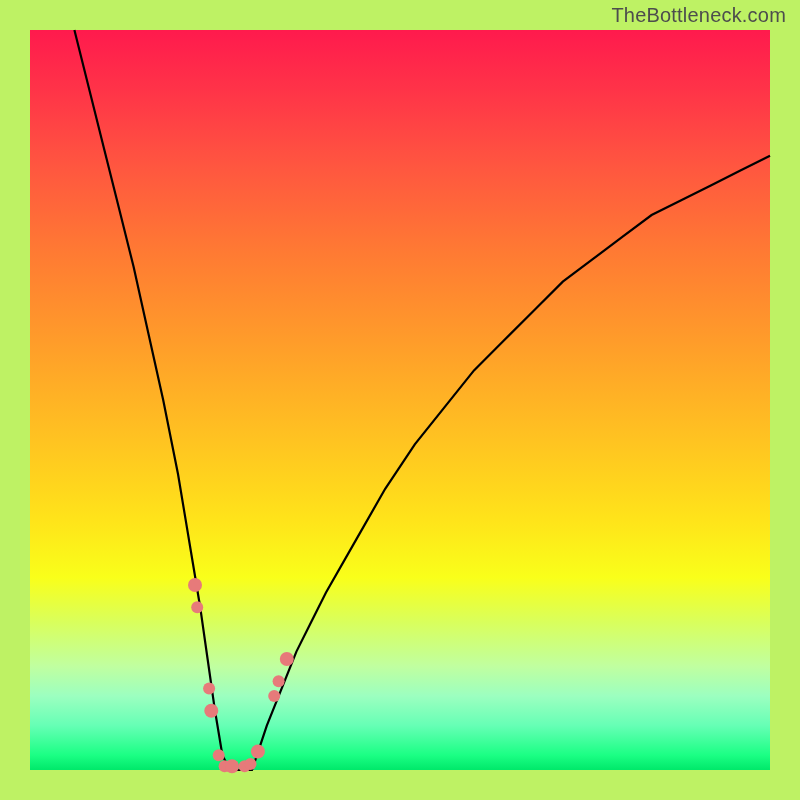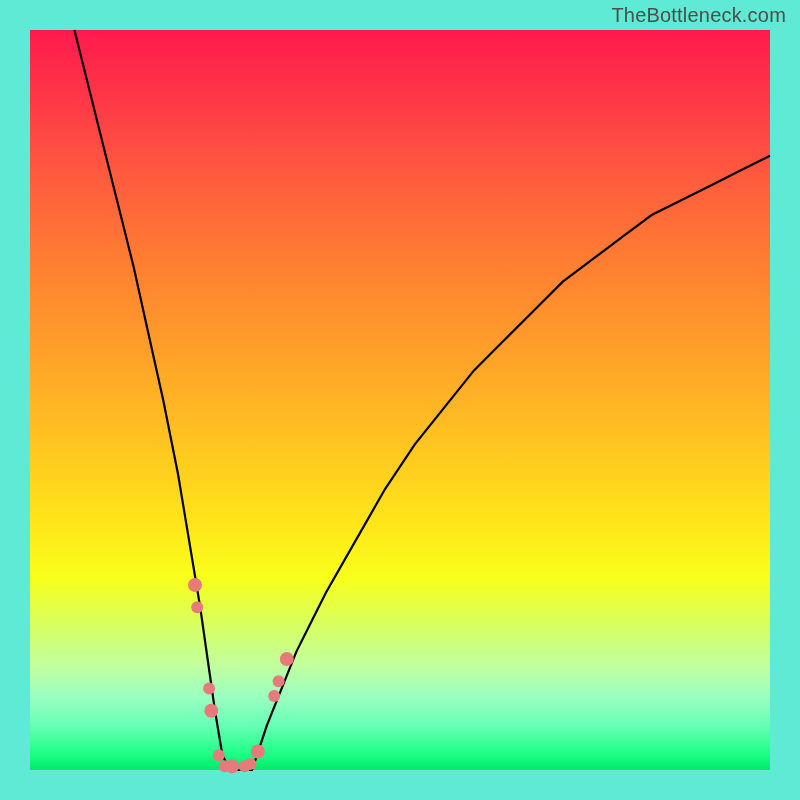--- a/index.html
+++ b/index.html
@@ -10,21 +10,21 @@
     background: #000;
     font-family: Arial, Helvetica, sans-serif;
     overflow: hidden;
   }
   .frame {
     position: absolute;
     left: 0;
     top: 0;
     width: 800px;
     height: 800px;
-    background: #5eead4;
+    background: #bef264;
   }
   .plot-area {
     position: absolute;
     left: 30px;
     top: 30px;
     width: 740px;
     height: 740px;
     background: linear-gradient(to bottom,
       #ff1a4d 0%,
       #ff3348 8%,

